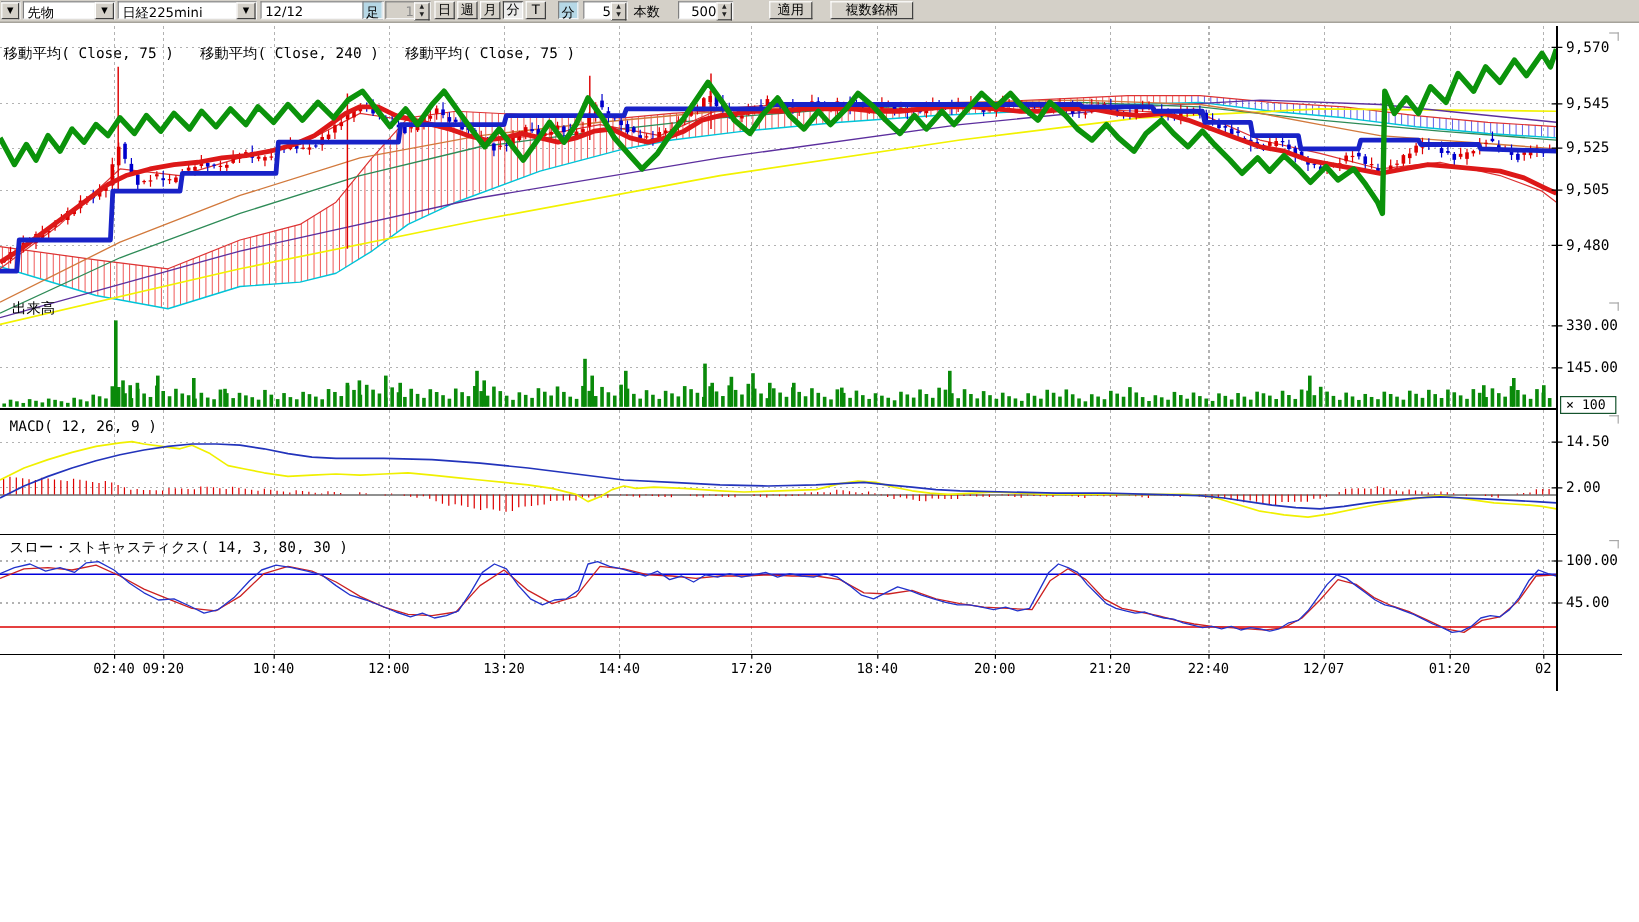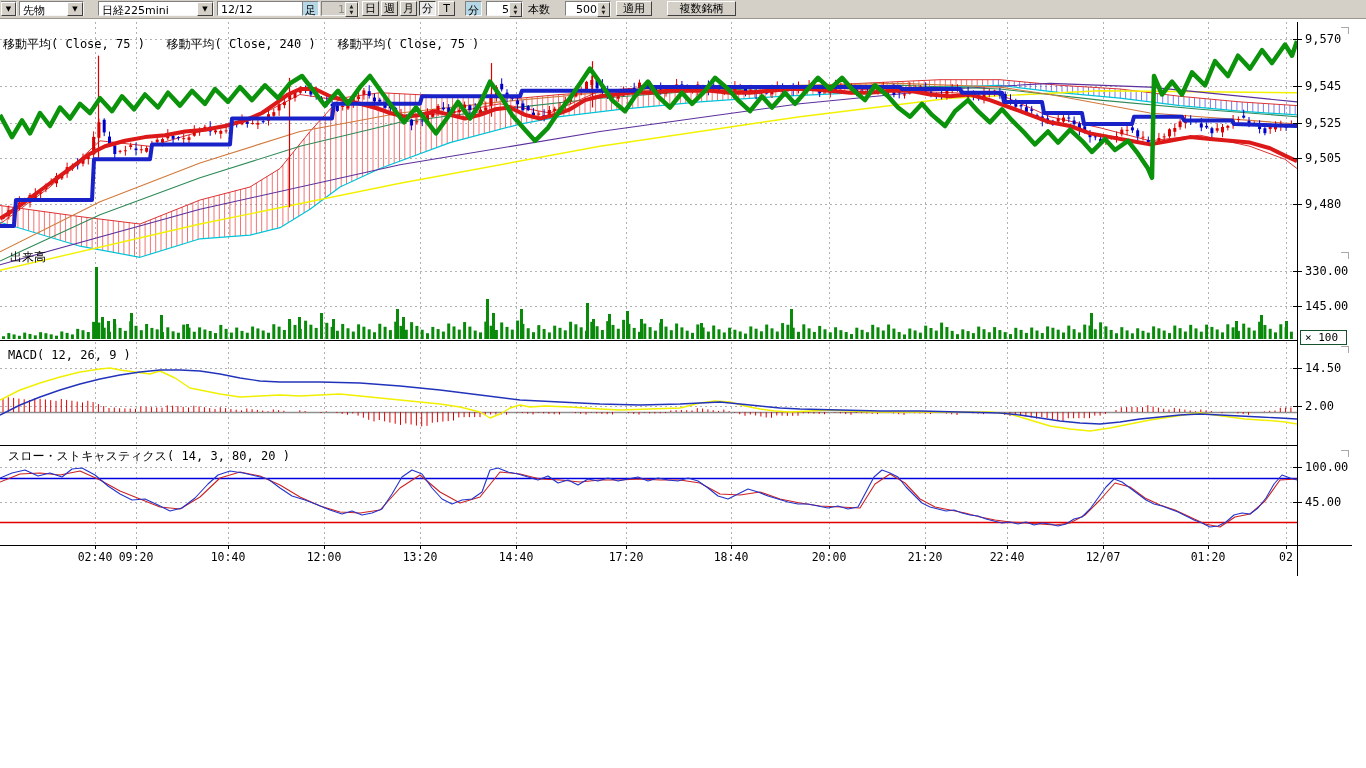--- a/index.html
+++ b/index.html
@@ -25,42 +25,42 @@
   .spin.disf{background:#d4d0c8;}
   .spin .sbtn{position:absolute;right:0;top:0;width:11px;height:13px;background:#d4d0c8;
     border:1px solid;border-color:#fff #404040 #404040 #fff;text-align:center;}
   .spin .sbtn i{display:block;font-style:normal;font-size:5px;line-height:6px;color:#222;}
   .tbtn{position:absolute;top:1px;width:17px;height:15px;background:#d4d0c8;border:1px solid;
     border-color:#fff #404040 #404040 #fff;font-size:11px;line-height:12px;padding:0;
     text-align:center;color:#000;box-sizing:border-box;font-family:inherit;}
   .tbtn.pressed{background:#ececec;border-color:#404040 #fff #fff #404040;}
   .push{position:absolute;top:1px;height:15px;background:#d4d0c8;border:1px solid;
     border-color:#fff #404040 #404040 #fff;font-size:11px;line-height:12px;padding:0 4px;
-    text-align:center;color:#000;box-sizing:border-box;font-family:inherit;}
+    text-align:center;color:#000;box-sizing:border-box;font-family:inherit;margin-left:25px;}
   
   #chart{position:absolute;left:0;top:0;width:1366px;height:768px;z-index:1;}
   .hdr{position:absolute;z-index:3;font-family:"DejaVu Sans Mono","DejaVu Sans",monospace;
     font-size:12px;color:#000;white-space:pre;pointer-events:none;}
   .pane-label{position:absolute;z-index:3;font-family:"DejaVu Sans Mono","DejaVu Sans",monospace;
     font-size:12px;color:#000;white-space:pre;pointer-events:none;}
   .mult-box{position:absolute;left:1300px;top:330px;width:47px;height:15px;z-index:3;
     background:#fff;border:1px solid #14532d;box-sizing:border-box;font-size:11px;
     font-family:"DejaVu Sans Mono",monospace;color:#000;padding-left:4px;line-height:13px;}
   .grip{position:absolute;width:7px;height:6px;z-index:3;border-top:1px solid #a8a8a8;
     border-right:1px solid #a8a8a8;}
 </style>
 </head>
 <body>
 <div id="stage">
 
   <div class="toolbar">
     <div class="combo" style="left:1px;width:16px">
       <span class="cbtn" style="right:0;width:13px">▼</span>
     </div>
-    <div class="combo" style="left:19px;width:65px">
+    <div class="combo" style="left:19px;width:77px">
       <span class="txt">先物</span>
       <span class="cbtn">▼</span>
     </div>
     <div class="combo" style="left:98px;width:116px">
       <span class="txt">日経225mini</span>
       <span class="cbtn">▼</span>
     </div>
     <div class="combo" style="left:217px;width:103px">
       <span class="txt">12/12</span>
       <span class="cbtn">▼</span>
@@ -1457,20 +1457,20 @@
         <line x1="1208.5" y1="545" x2="1208.5" y2="549" stroke="#000"></line>
         <text x="1208" y="561" text-anchor="middle" font-size="11.5px">01:20</text>
         <line x1="1286.5" y1="545" x2="1286.5" y2="549" stroke="#000"></line>
         <text x="1286" y="561" text-anchor="middle" font-size="11.5px">02</text>
       </g>
     </svg>
 
   <div class="hdr" style="left:3px;top:36px">移動平均( Close, 75 )   移動平均( Close, 240 )   移動平均( Close, 75 )</div>
   <div class="pane-label" style="left:10px;top:249px">出来高</div>
   <div class="pane-label" style="left:8px;top:348px">MACD( 12, 26, 9 )</div>
-  <div class="pane-label" style="left:8px;top:448px">スロー・ストキャスティクス( 14, 3, 80, 20 )</div>
+  <div class="pane-label" style="left:8px;top:448px">スロー・ストキャスティクス( 14, 3, 80, 30 )</div>
   <div class="mult-box">× 100</div>
   <div class="grip" style="left:1341px;top:27px"></div>
   <div class="grip" style="left:1341px;top:252px"></div>
   <div class="grip" style="left:1341px;top:346px"></div>
   <div class="grip" style="left:1341px;top:450px"></div>
 
 </div>
 
 </body></html>

